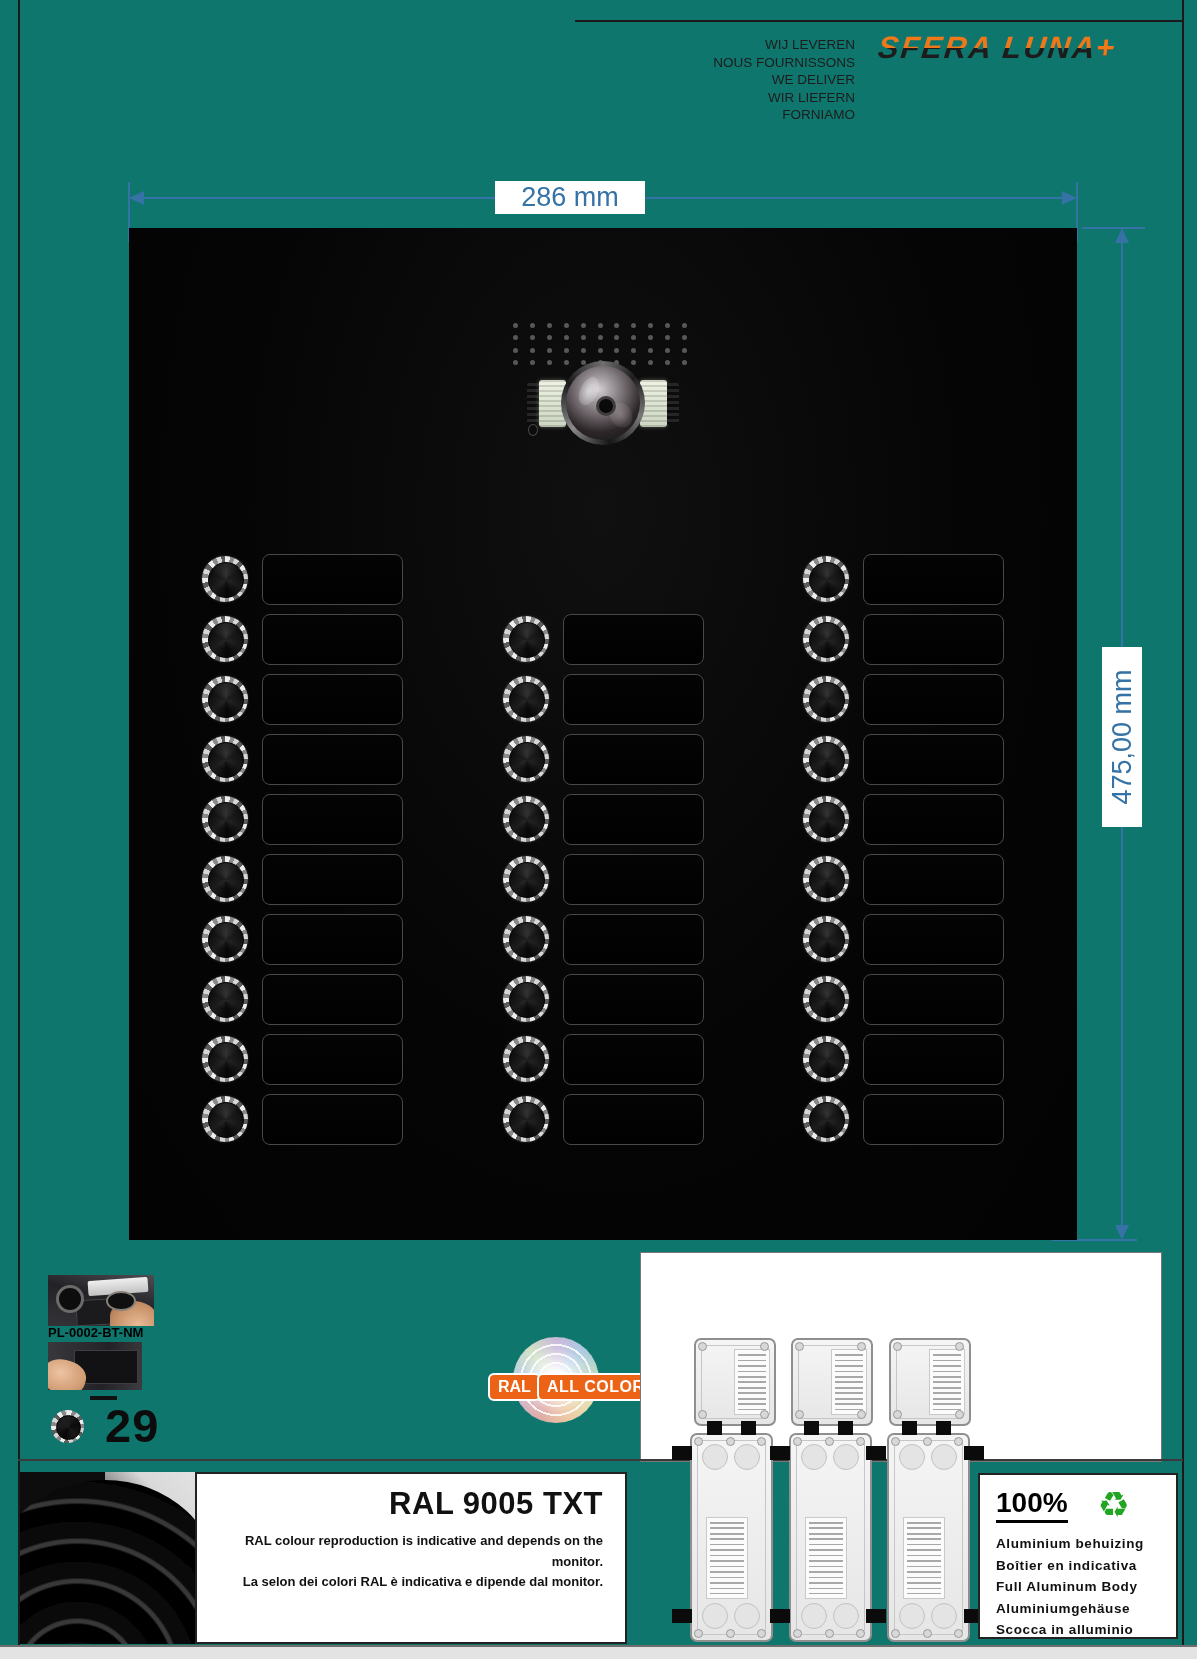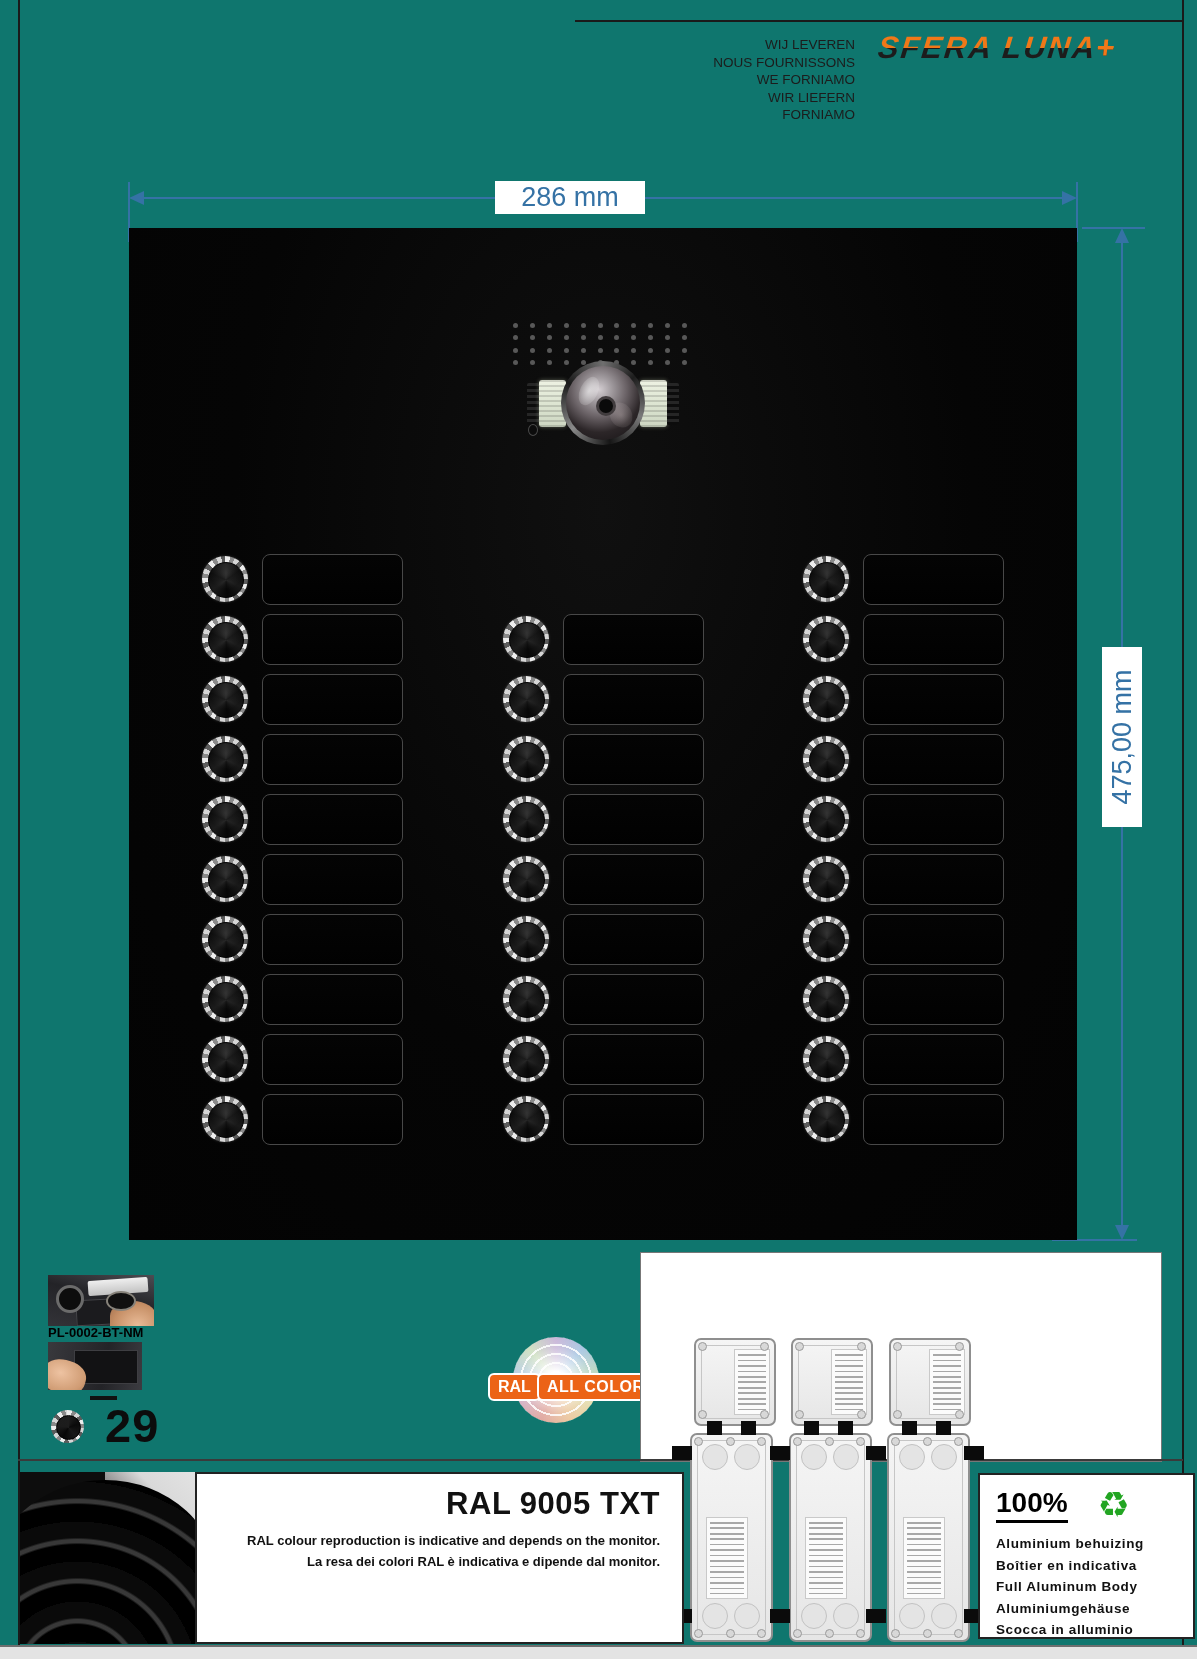--- a/index.html
+++ b/index.html
@@ -111,44 +111,44 @@
         background:repeating-linear-gradient(180deg,#a8a8a8 0 1.5px,rgba(0,0,0,0) 1.5px 5.5px);}
   .screw{position:absolute;width:7px;height:7px;border-radius:50%;background:#d8d8d8;border:1px solid #9a9a9a;}
   .knock{position:absolute;width:24px;height:24px;border-radius:50%;background:#e4e4e4;border:1px solid #c2c2c2;}
   .conn{position:absolute;background:#0b0b0b;}
 
   
   .cap-photo{left:20px;top:1472px;width:175px;height:172px;background:#0d0d0d;overflow:hidden;}
   .cap-corner{position:absolute;right:-40px;top:-40px;width:130px;height:120px;background:linear-gradient(225deg,#f0f0f0 0%,#d9d9d9 55%,rgba(217,217,217,0) 100%);}
   .cap-rings{position:absolute;left:-30px;top:8px;width:230px;height:210px;border-radius:50%;
         background:repeating-radial-gradient(circle at 38% 96%,#000 0 17px,#383838 19px 22px,#0a0a0a 24px 40px);}
-  .ral-box{left:195px;top:1472px;width:489px;height:172px;border:2px solid #222;background:#fff;box-sizing:border-box;
+  .ral-box{left:195px;top:1472px;width:432px;height:172px;border:2px solid #222;background:#fff;box-sizing:border-box;
         text-align:right;padding:12px 22px 0 10px;}
   .ral-title{font-size:31px;font-weight:bold;color:#111;letter-spacing:0.5px;margin-bottom:9px;}
   .ral-line{font-size:13px;font-weight:bold;color:#111;line-height:20.5px;}
-  .rec-box{left:978px;top:1473px;width:217px;height:166px;border:2px solid #222;background:#fff;box-sizing:border-box;
+  .rec-box{left:978px;top:1473px;width:200px;height:166px;border:2px solid #222;background:#fff;box-sizing:border-box;
         padding:12px 10px 0 16px;}
   .rec-head{display:flex;align-items:center;margin-bottom:10px;}
   .rec-percent{font-size:28px;font-weight:bold;color:#000;border-bottom:3px solid #000;padding-bottom:1px;}
   .rec-icon{font-family:"DejaVu Sans","Liberation Sans",sans-serif;font-size:36px;color:#22a522;margin-left:30px;line-height:30px;}
   .rec-line{font-size:13.5px;font-weight:bold;color:#111;line-height:21.5px;letter-spacing:0.6px;}
 </style>
 </head>
 <body>
 
 <div class="page">
 
   <div class="abs border-left"></div>
   <div class="abs border-right"></div>
   <div class="abs header-topline"></div>
 
   <div class="abs languages">
     <div>WIJ LEVEREN</div>
     <div>NOUS FOURNISSONS</div>
-    <div>WE FORNIAMO</div>
+    <div>WE DELIVER</div>
     <div>WIR LIEFERN</div>
     <div>FORNIAMO</div>
   </div>
   <div class="abs logo"><span>SFERA LUNA</span><span class="plus">+</span></div>
 
   <div class="abs dim dim-top-line"></div>
   <div class="abs dim-top-arrow-l"></div>
   <div class="abs dim-top-arrow-r"></div>
   <div class="abs dim dim-ext-tl"></div>
   <div class="abs dim dim-ext-tr"></div>
@@ -460,21 +460,21 @@
     </div>
 
   <div class="abs cap-photo">
     <div class="cap-corner"></div>
     <div class="cap-rings"></div>
   </div>
 
   <div class="abs ral-box">
     <div class="ral-title">RAL 9005 TXT</div>
     <div class="ral-line">RAL colour reproduction is indicative and depends on the monitor.</div>
-    <div class="ral-line">La resa dei colori RAL è indicativa e dipende dal monitor.</div>
+    <div class="ral-line">La selon dei colori RAL è indicativa e dipende dal monitor.</div>
   </div>
 
   <div class="abs rec-box">
     <div class="rec-head">
       <span class="rec-percent">100%</span>
       <span class="rec-icon">♻</span>
     </div>
     <div class="rec-line">Aluminium behuizing</div>
     <div class="rec-line">Boîtier en indicativa</div>
     <div class="rec-line">Full Aluminum Body</div>

